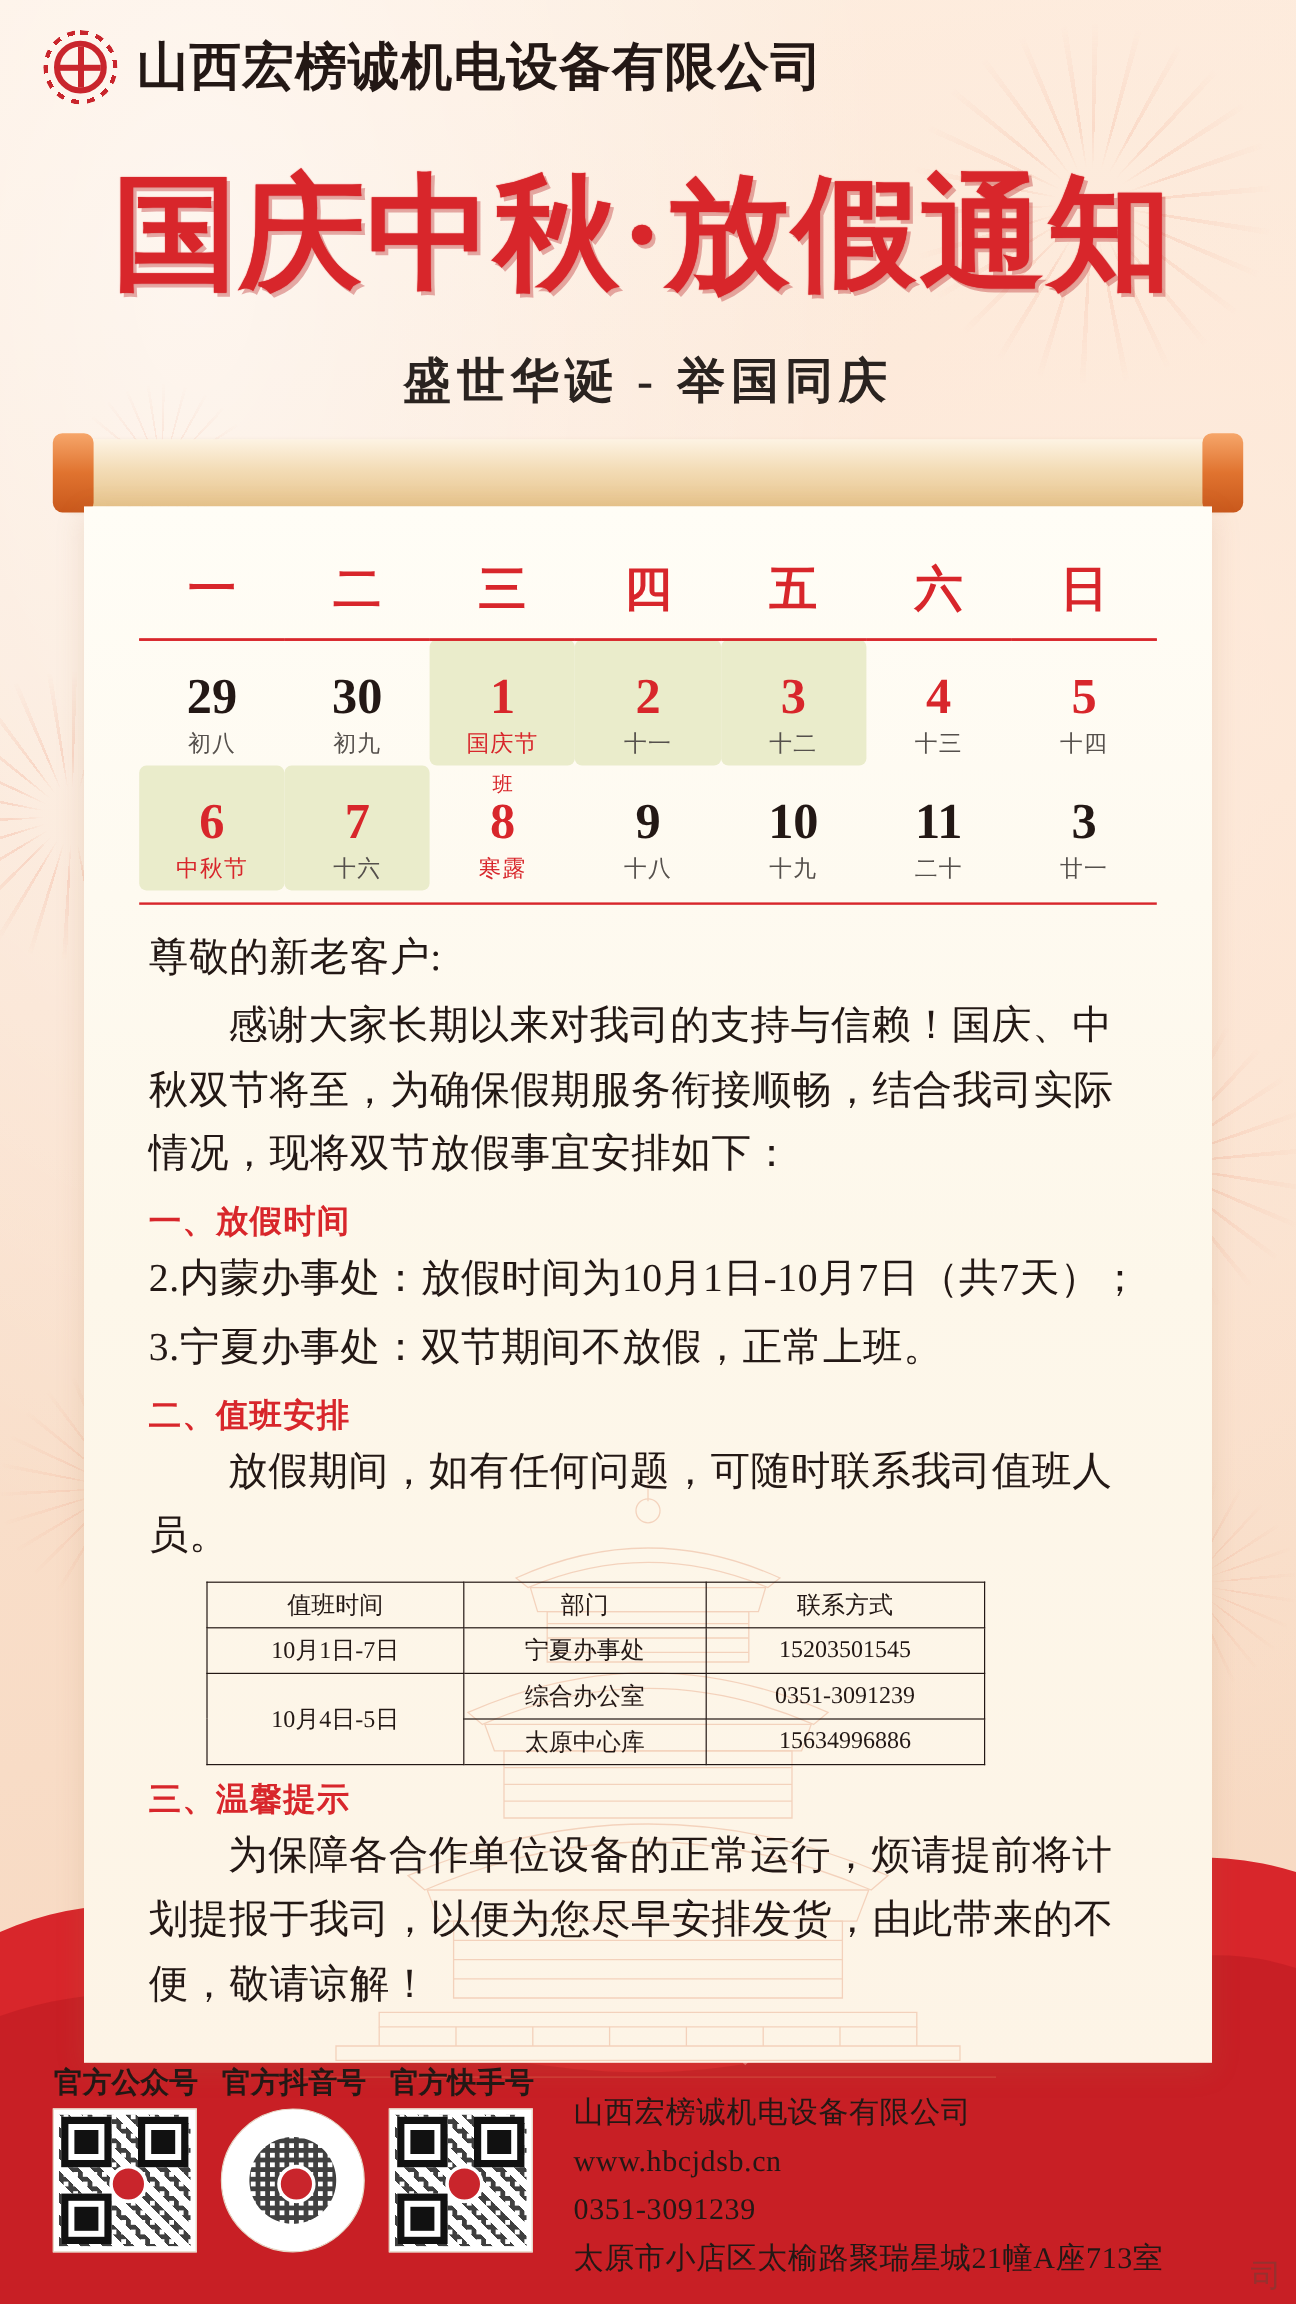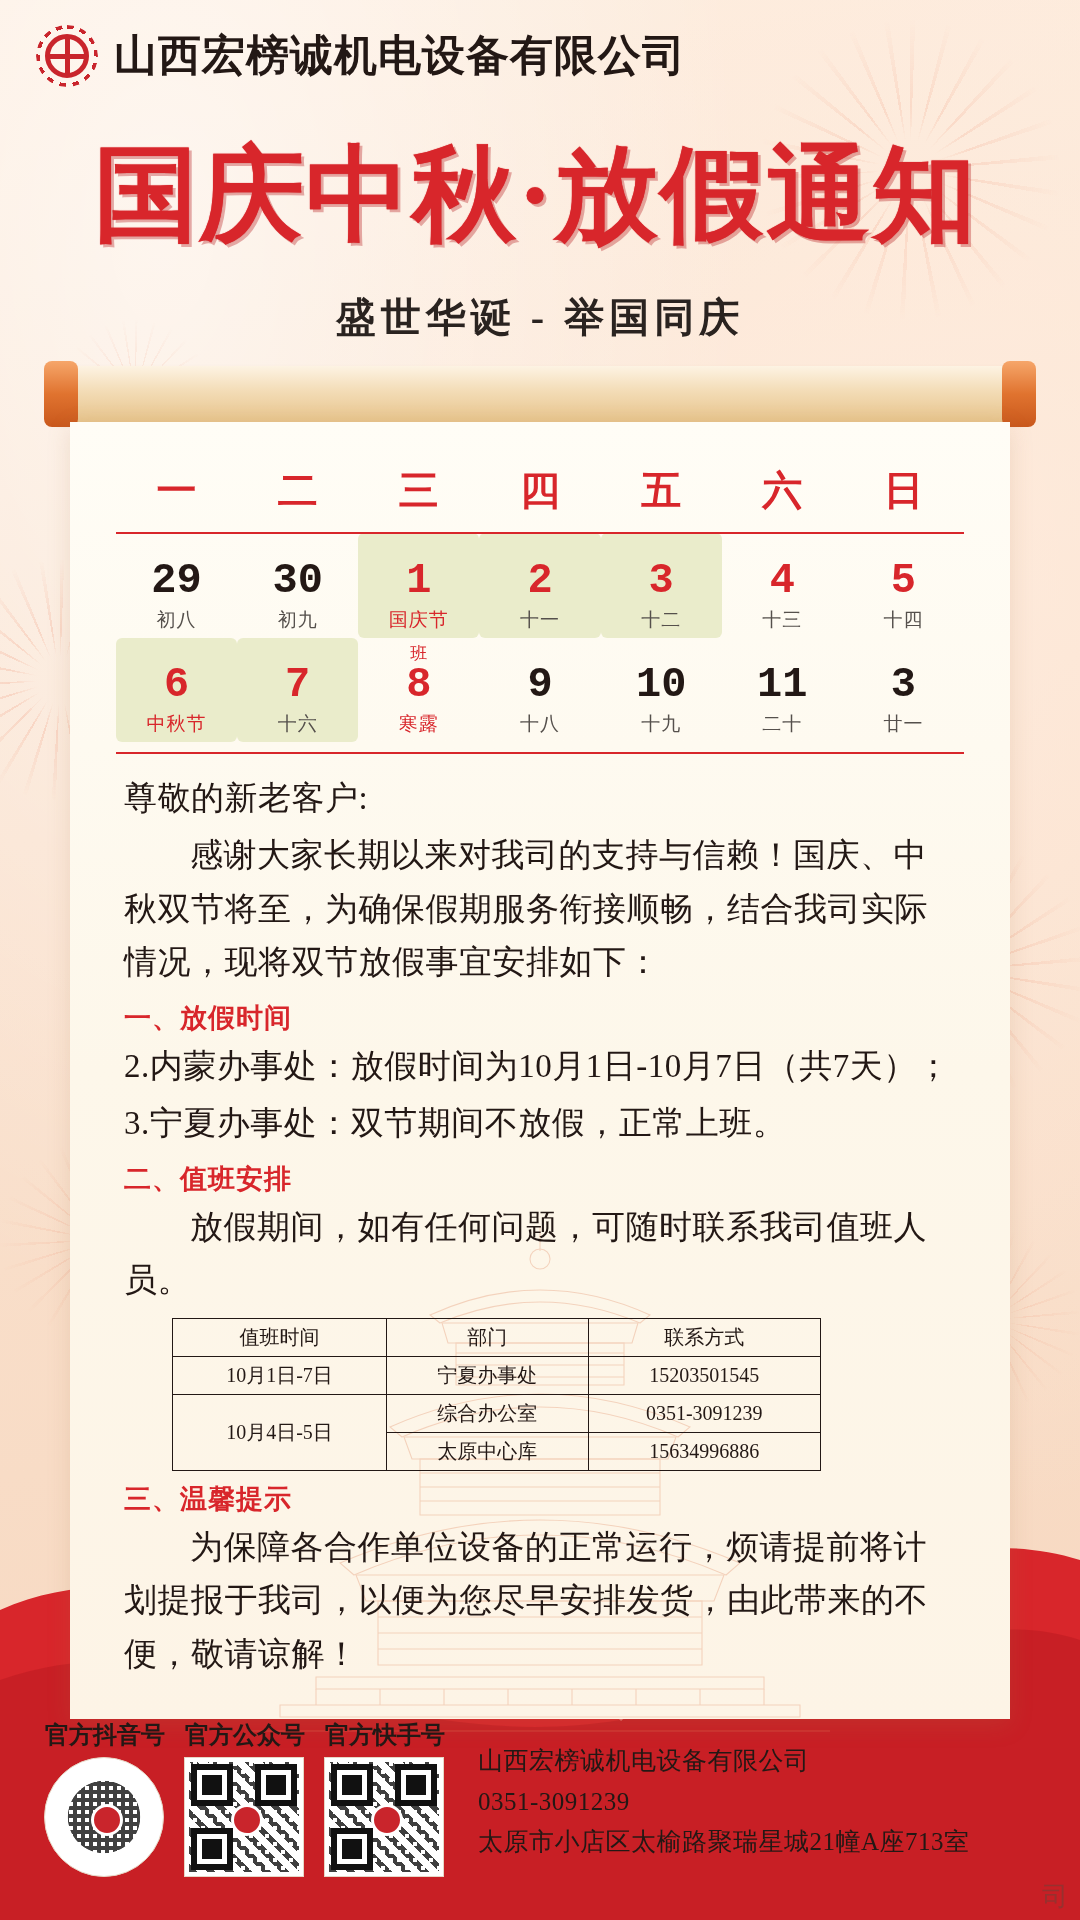--- a/index.html
+++ b/index.html
@@ -206,21 +206,21 @@
     height: 2px;
     padding: 0;
   }
   .cal td.day {
     height: 94px;
     vertical-align: middle;
     text-align: center;
     padding: 6px 0 4px 0;
   }
   .num {
-    font-family: Liberation Mono, monospace;
+    font-family: Liberation Serif, serif;
     font-size: 42px;
     font-weight: bold;
     color: #231815;
     line-height: 1.05;
   }
   .num.red { color: #d8262b; }
   .lunar {
     font-size: 19px;
     color: #55504c;
     margin-top: 4px;
@@ -591,40 +591,40 @@
     <g fill="#f6d3c8" opacity="0.5">
       <circle cx="700" cy="300" r="30"></circle>
       <circle cx="742" cy="312" r="24"></circle>
       <circle cx="660" cy="314" r="22"></circle>
     </g>
   </svg>
 
   <div class="footer">
 
     <div class="qr-block">
-      <div class="qr-label">官方抖音号</div>
-      <div class="qr round">
-        <div class="noise"></div>
-        <div class="center-dot"></div>
-      </div>
-    </div>
-
-    <div class="qr-block">
       <div class="qr-label">官方公众号</div>
       <div class="qr">
         <div class="noise"></div>
         <div class="eye tl">
             <i></i>
           </div>
         <div class="eye tr">
             <i></i>
           </div>
         <div class="eye bl">
             <i></i>
           </div>
+        <div class="center-dot"></div>
+      </div>
+    </div>
+
+    <div class="qr-block">
+      <div class="qr-label">官方抖音号</div>
+      <div class="qr round">
+        <div class="noise"></div>
         <div class="center-dot"></div>
       </div>
     </div>
 
     <div class="qr-block">
       <div class="qr-label">官方快手号</div>
       <div class="qr">
         <div class="noise"></div>
         <div class="eye tl">
             <i></i>
@@ -634,20 +634,21 @@
           </div>
         <div class="eye bl">
             <i></i>
           </div>
         <div class="center-dot"></div>
       </div>
     </div>
 
     <div class="contact">
       <div>山西宏榜诚机电设备有限公司</div>
+      <div>www.hbcjdsb.cn</div>
       <div>0351-3091239</div>
       <div>太原市小店区太榆路聚瑞星城21幢A座713室</div>
     </div>
   </div>
 
   <div class="watermark-corner">司</div>
 
 </div>
 
 </body></html>

